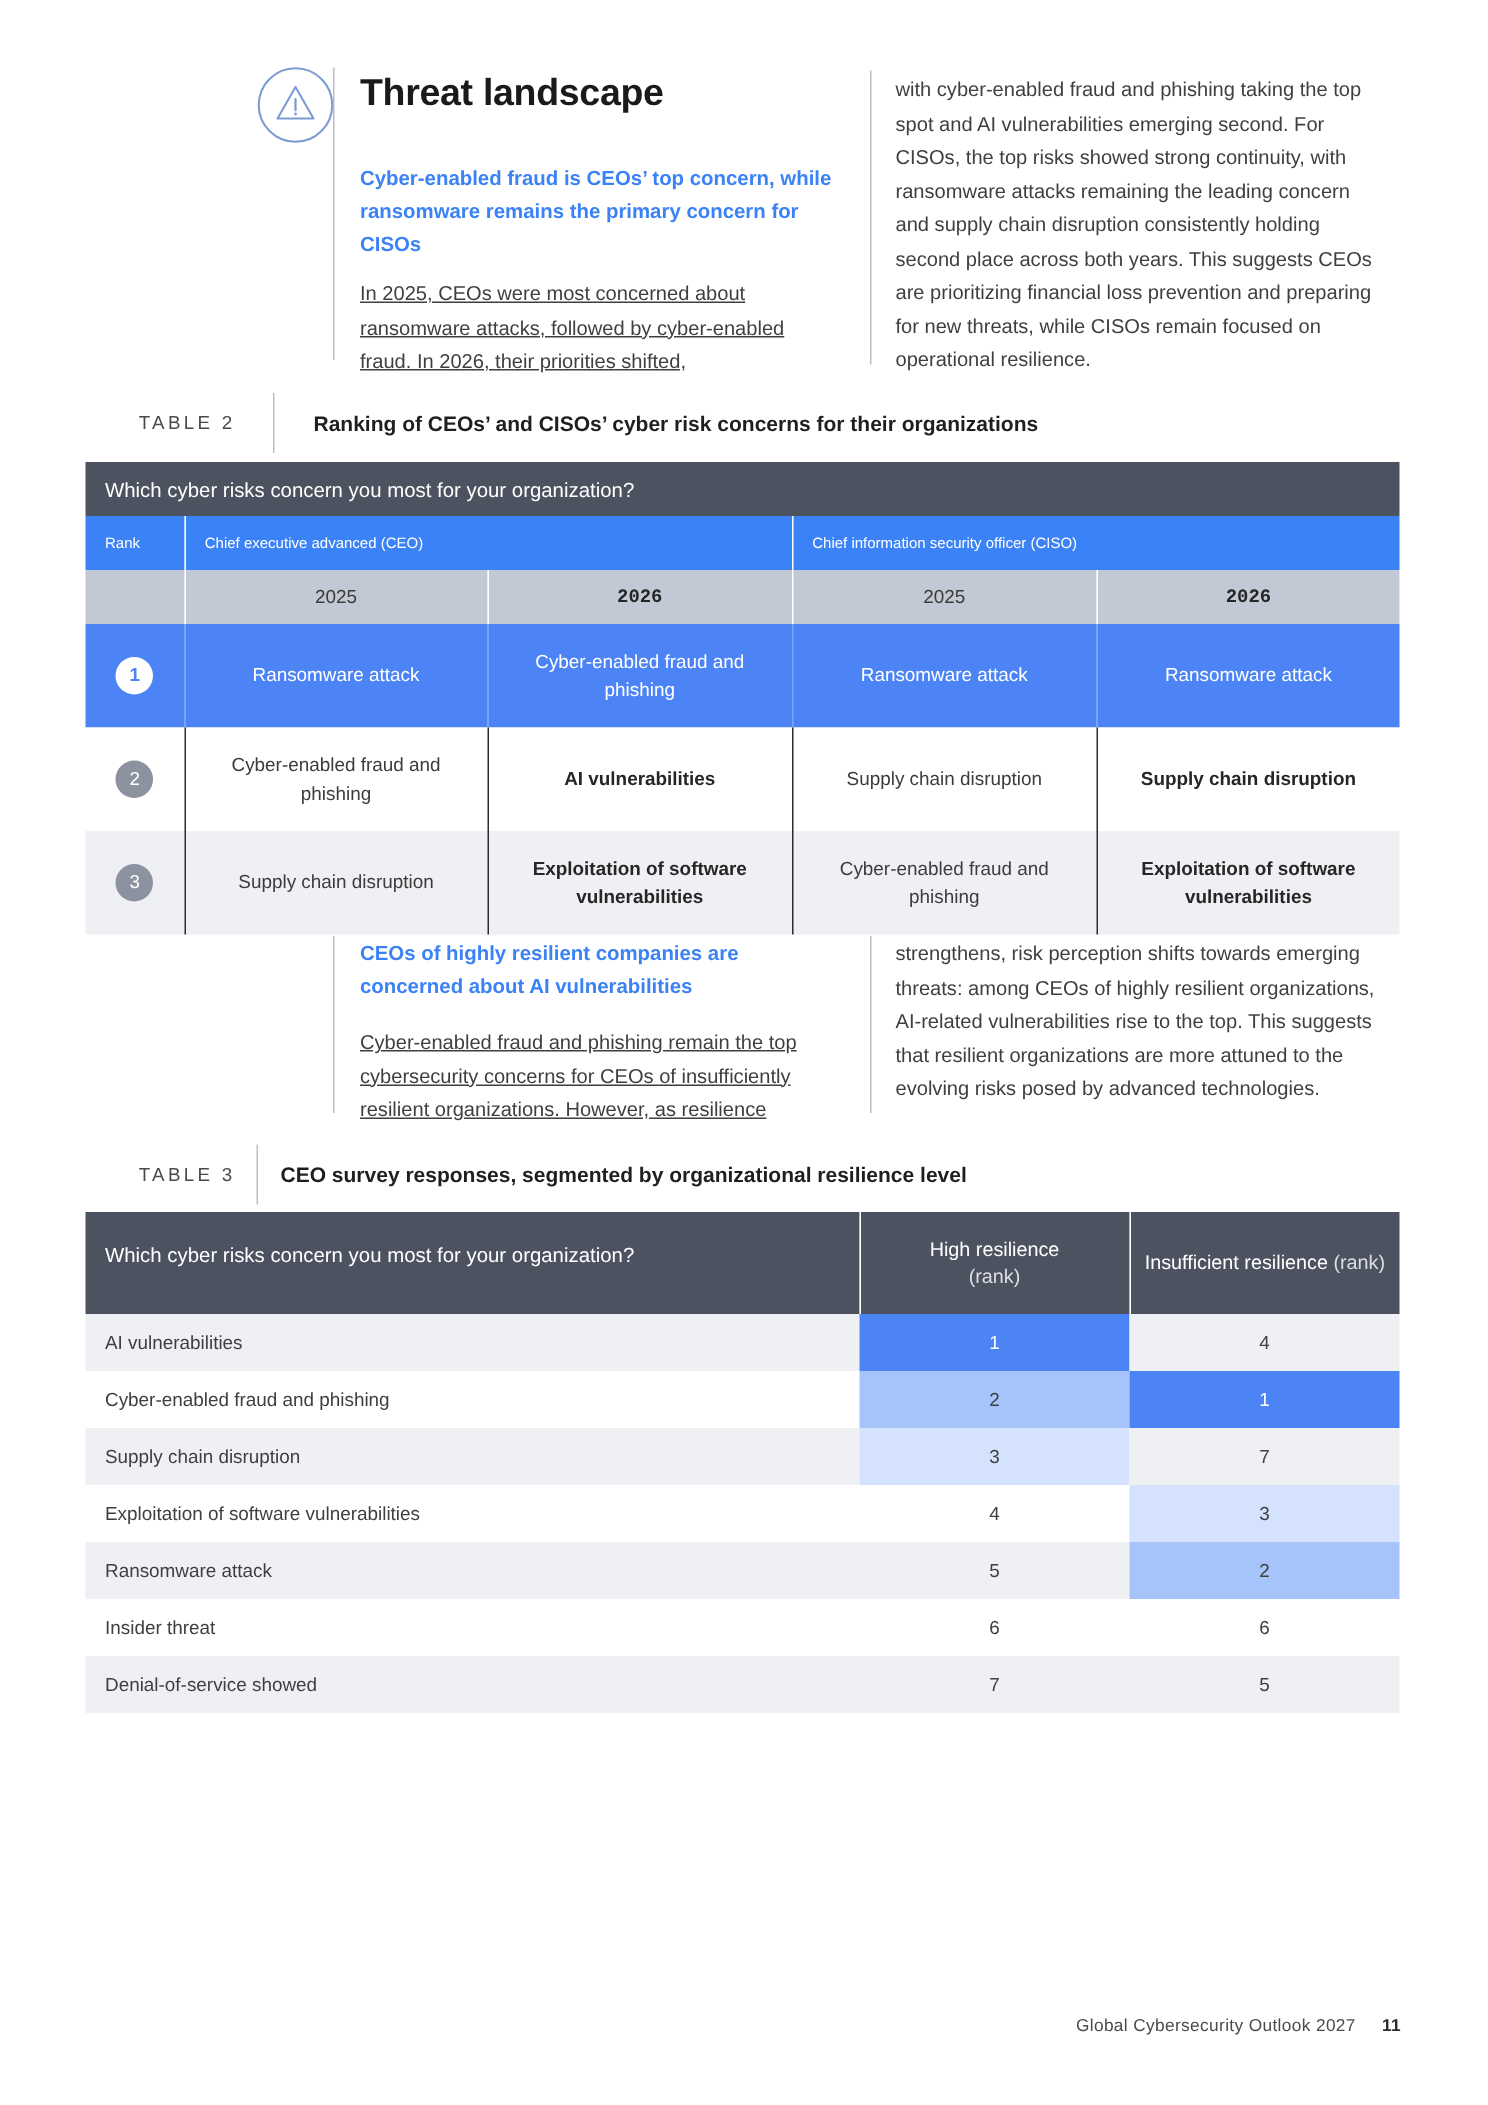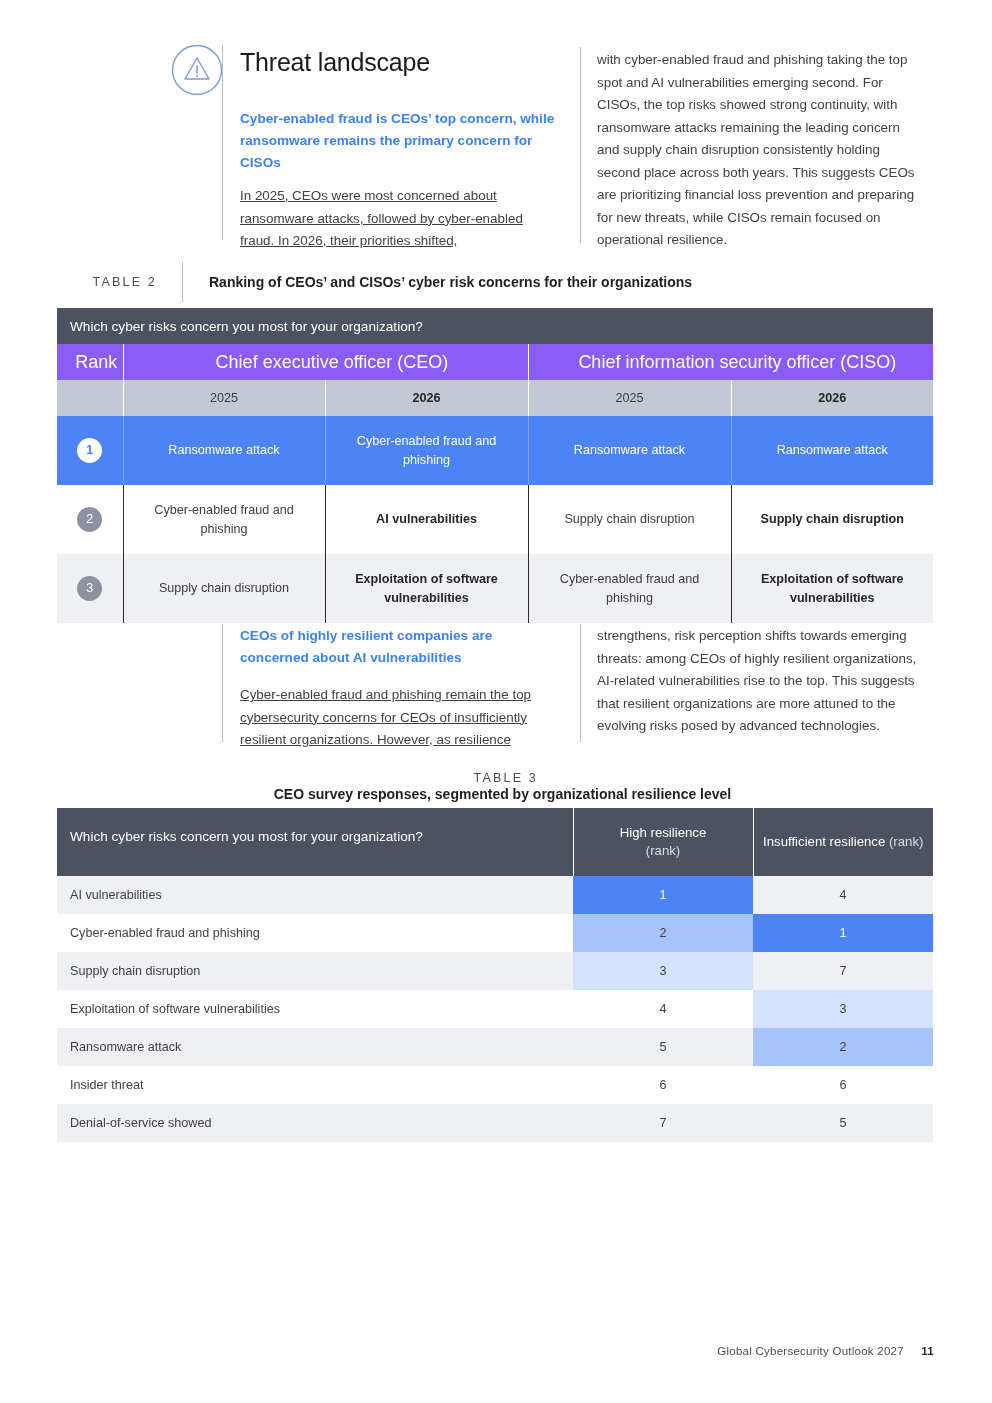--- a/index.html
+++ b/index.html
@@ -37,21 +37,21 @@
   }
 
   .title-block {
     position: absolute;
     left: 240px;
     top: 48px;
     width: 330px;
   }
   .page-title {
     font-size: 25px;
-    font-weight: normal;
+    font-weight: bold;
     color: #1a1a1a;
     letter-spacing: -0.2px;
     margin: 0;
     line-height: 1.15;
   }
   .lede {
     position: absolute;
     left: 240px;
     top: 108px;
     width: 320px;
@@ -120,40 +120,40 @@
   .t2-question {
     background: #4d5260;
     color: #ffffff;
     font-size: 13.6px;
     font-weight: bold;
     height: 36px;
     padding-left: 13px !important;
     text-align: left;
   }
   .t2-role {
-    background: #8b5cf6;
+    background: #3b82f6;
     color: #ffffff;
-    font-size: 18px;
+    font-size: 10px;
     height: 36px;
     padding-left: 13px !important;
-    text-align: center;
+    text-align: left;
     border-left: 1.5px solid #ffffff;
   }
   .t2-role.rank-head {
     border-left: none;
   }
   .t2-year {
     background: #c3c9d4;
     color: #3c3c3c;
     font-size: 12.6px;
     height: 36px;
     text-align: center;
     border-left: 1.5px solid #ffffff;
   }
-  .t2-year.bold { font-weight: bold; color: #262626; }
+  .t2-year.bold { font-weight: bold; color: #262626; font-family: Liberation Mono, monospace; }
   .t2-year.blank { border-left: none; }
 
   .t2-cell {
     font-size: 12.6px;
     text-align: center;
     height: 61px;
     line-height: 1.45;
     padding: 4px 8px !important;
     border-left: 1px solid #2b2b2b;
   }
@@ -288,21 +288,21 @@
       <col style="width:203px">
       <col style="width:203px">
       <col style="width:202px">
   </colgroup>
   <thead>
     <tr>
       <th class="t2-question" colspan="5">Which cyber risks concern you most for your organization?</th>
     </tr>
     <tr>
       <th class="t2-role rank-head">Rank</th>
-      <th class="t2-role" colspan="2">Chief executive officer (CEO)</th>
+      <th class="t2-role" colspan="2">Chief executive advanced (CEO)</th>
       <th class="t2-role" colspan="2">Chief information security officer (CISO)</th>
     </tr>
     <tr>
       <th class="t2-year blank"></th>
       <th class="t2-year">2025</th>
       <th class="t2-year bold">2026</th>
       <th class="t2-year">2025</th>
       <th class="t2-year bold">2026</th>
     </tr>
   </thead>
@@ -339,21 +339,21 @@
 
 <div>
   <div class="rule-v" style="left:222px; top:624px; height:118px;"></div>
   <div class="rule-v" style="left:580px; top:624px; height:118px;"></div>
 
   <div class="lede" style="top:625px;">CEOs of highly resilient companies are concerned about AI vulnerabilities</div>
   <div class="body-col-left" style="top:684px;">Cyber-enabled fraud and phishing remain the top cybersecurity concerns for CEOs of insufficiently resilient organizations. However, as resilience</div>
   <div class="body-col-right" style="top:625px;">strengthens, risk perception shifts towards emerging threats: among CEOs of highly resilient organizations, AI-related vulnerabilities rise to the top. This suggests that resilient organizations are more attuned to the evolving risks posed by advanced technologies.</div>
 </div>
 
-<div class="tbl-caption" style="left:57px; top:771px; width:876px;flex-direction:column;">
+<div class="tbl-caption" style="left:57px; top:771px; width:876px;">
   <div class="tbl-label">TABLE 3</div>
   <div class="rule-v" style="position:relative; left:0; top:0; height:40px; flex:0 0 1px;"></div>
   <div class="tbl-caption-text">CEO survey responses, segmented by organizational resilience level</div>
 </div>
 
 <table class="tbl" id="table3">
   <colgroup>
     <col style="width:516px">
       <col style="width:180px">
       <col style="width:180px">

